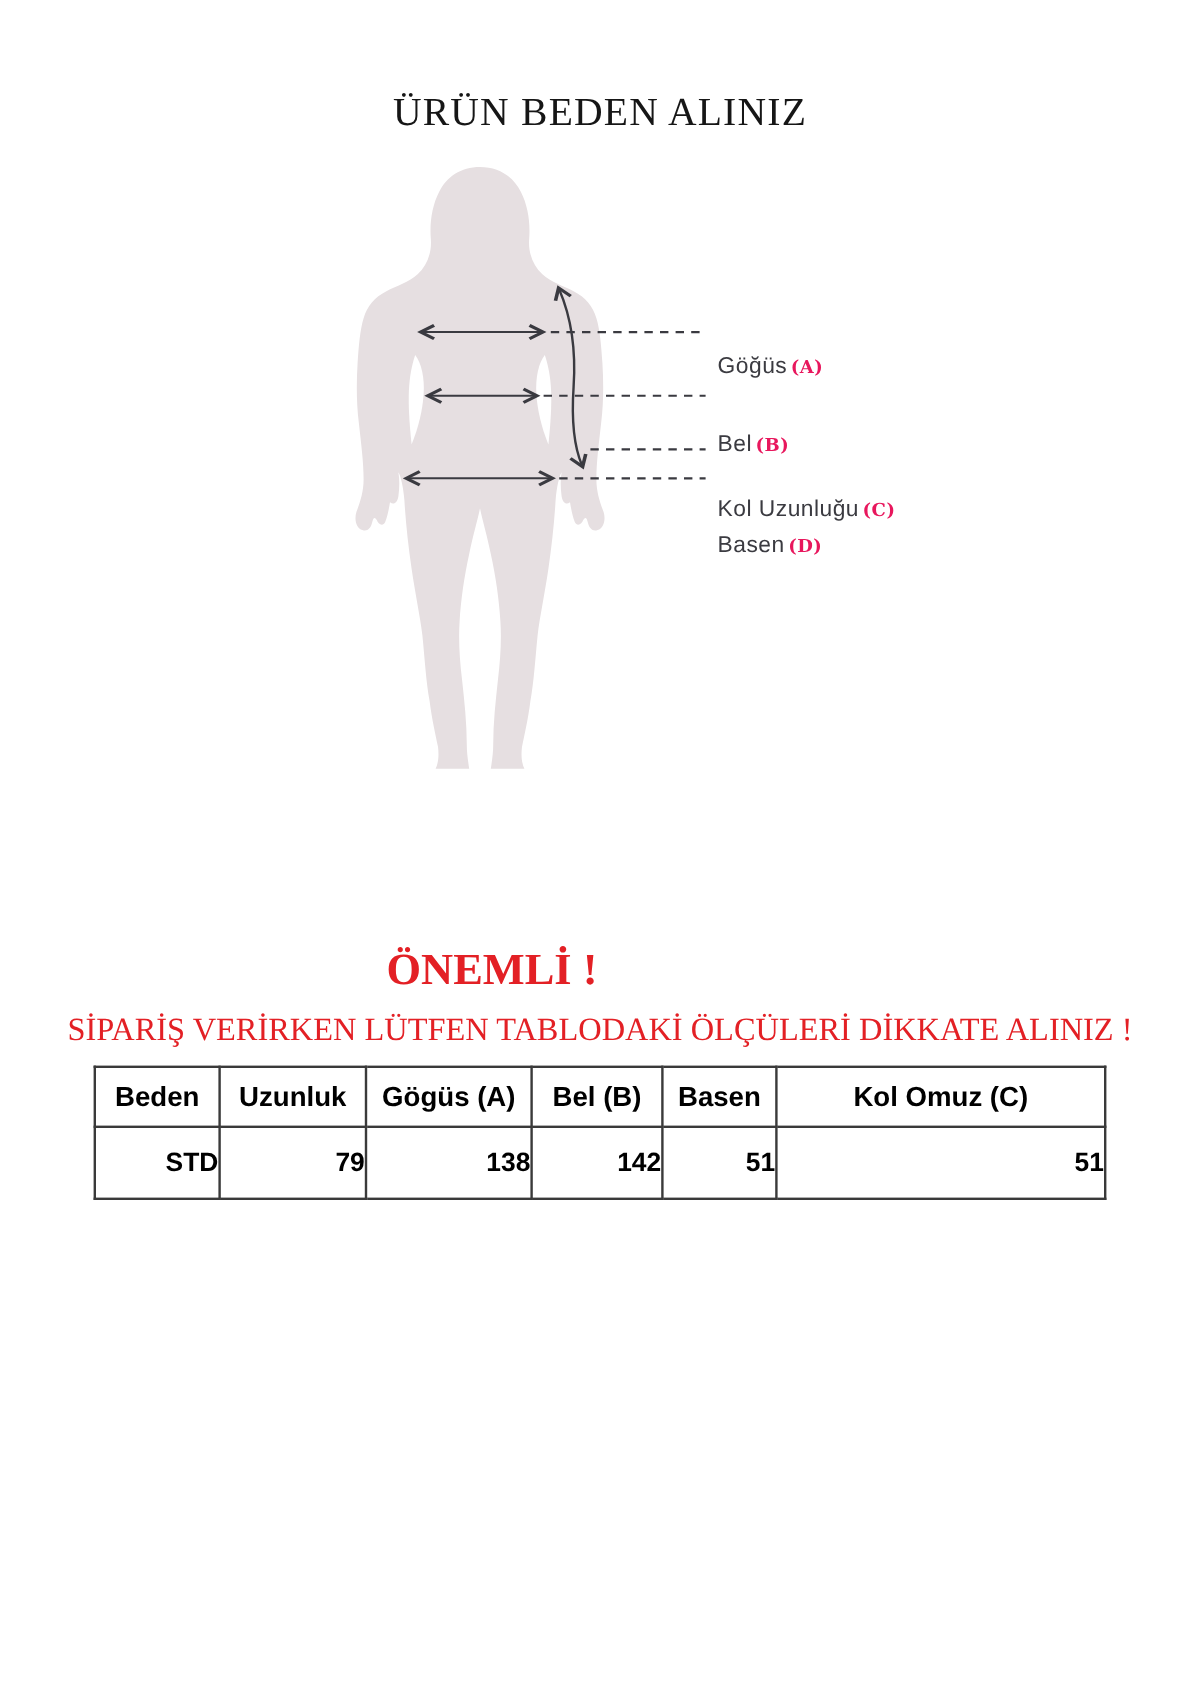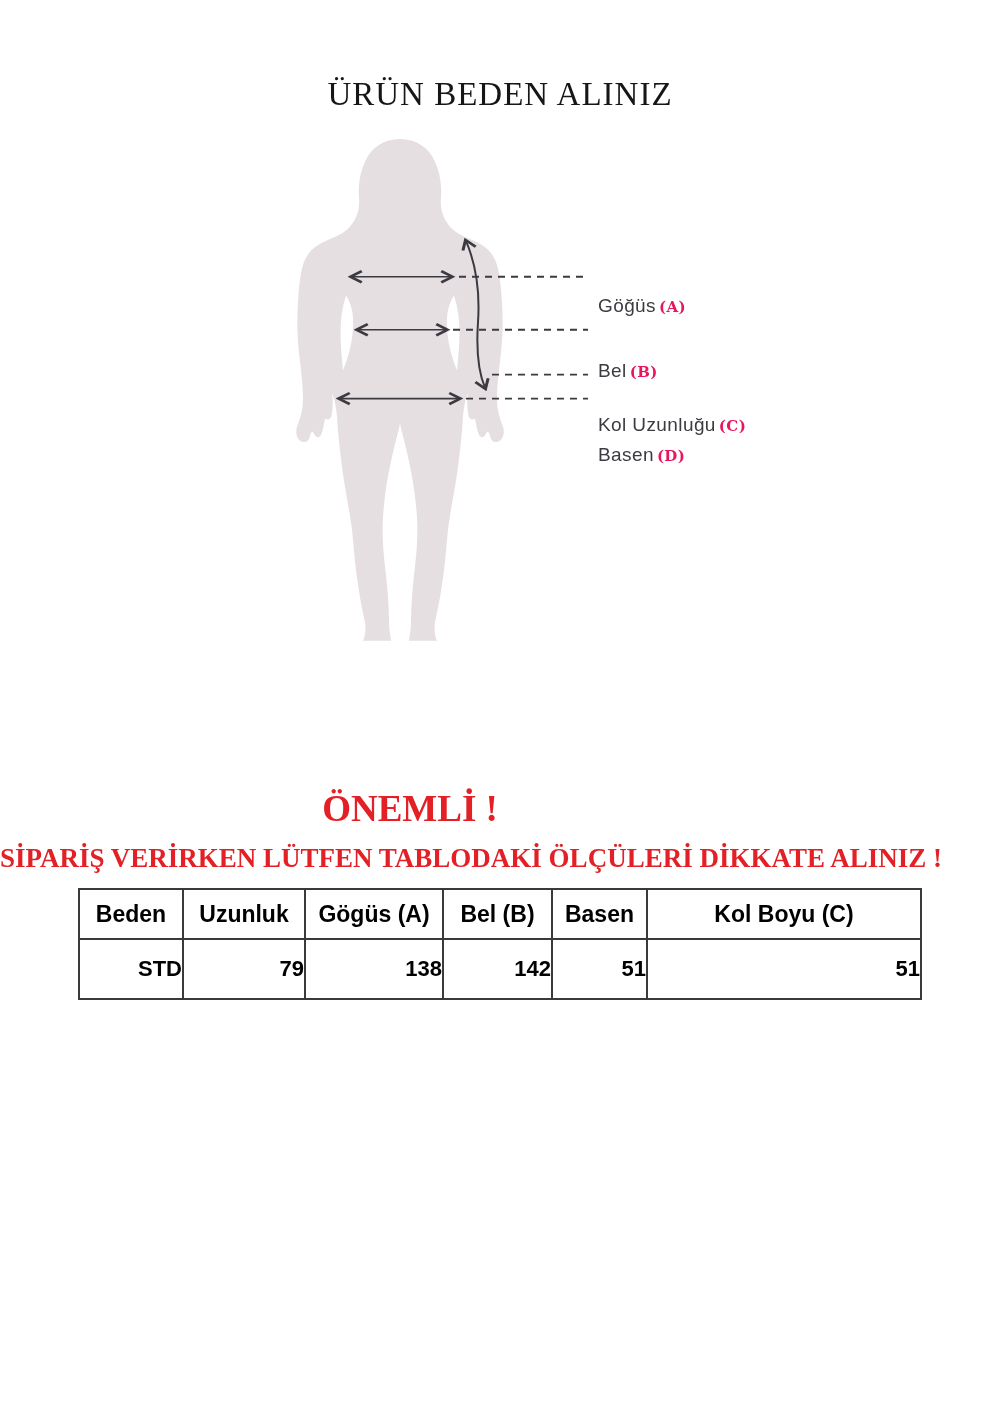--- a/index.html
+++ b/index.html
@@ -26,22 +26,22 @@
   .mlabel-gogus { top:295px; }
   .mlabel-bel   { top:360px; }
   .mlabel-kol   { top:414px; }
   .mlabel-basen { top:444px; }
   .warning-heading {
     position:absolute; top:789px; left:0; width:820px; text-align:center;
     font-family:"Liberation Serif", serif; font-weight:bold; font-size:37px;
     color:#e32025; line-height:1.1;
   }
   .warning-message {
-    position:absolute; top:844px; left:0; width:844px; text-align:center;
-    font-family:"Liberation Serif", serif; font-weight:bold; font-size:27px;
+    position:absolute; top:844px; left:0; width:1000px; text-align:center;
+    font-family:"Liberation Serif", serif; font-weight:normal; font-size:27px;
     color:#e32025; white-space:nowrap; line-height:1.1;
   }
   table.size-table {
     position:absolute; left:78px; top:888px; width:844px;
     border-collapse:collapse; table-layout:fixed; text-align:center;
     color:#000;
   }
   table.size-table th, table.size-table td {
     border:2px solid #3a3a3a; padding:0;
     font-family:"Liberation Sans", sans-serif; font-stretch:condensed;margin-left:16px;
@@ -126,21 +126,21 @@
       <col style="width:95px">
       <col>
   </colgroup>
   <thead>
     <tr>
       <th>Beden</th>
       <th>Uzunluk</th>
       <th>Gögüs (A)</th>
       <th>Bel (B)</th>
       <th>Basen</th>
-      <th>Kol Boyu (C)</th>
+      <th>Kol Omuz (C)</th>
     </tr>
   </thead>
   <tbody>
     <tr>
       <td>STD</td>
       <td>79</td>
       <td>138</td>
       <td>142</td>
       <td>51</td>
       <td>51</td>

